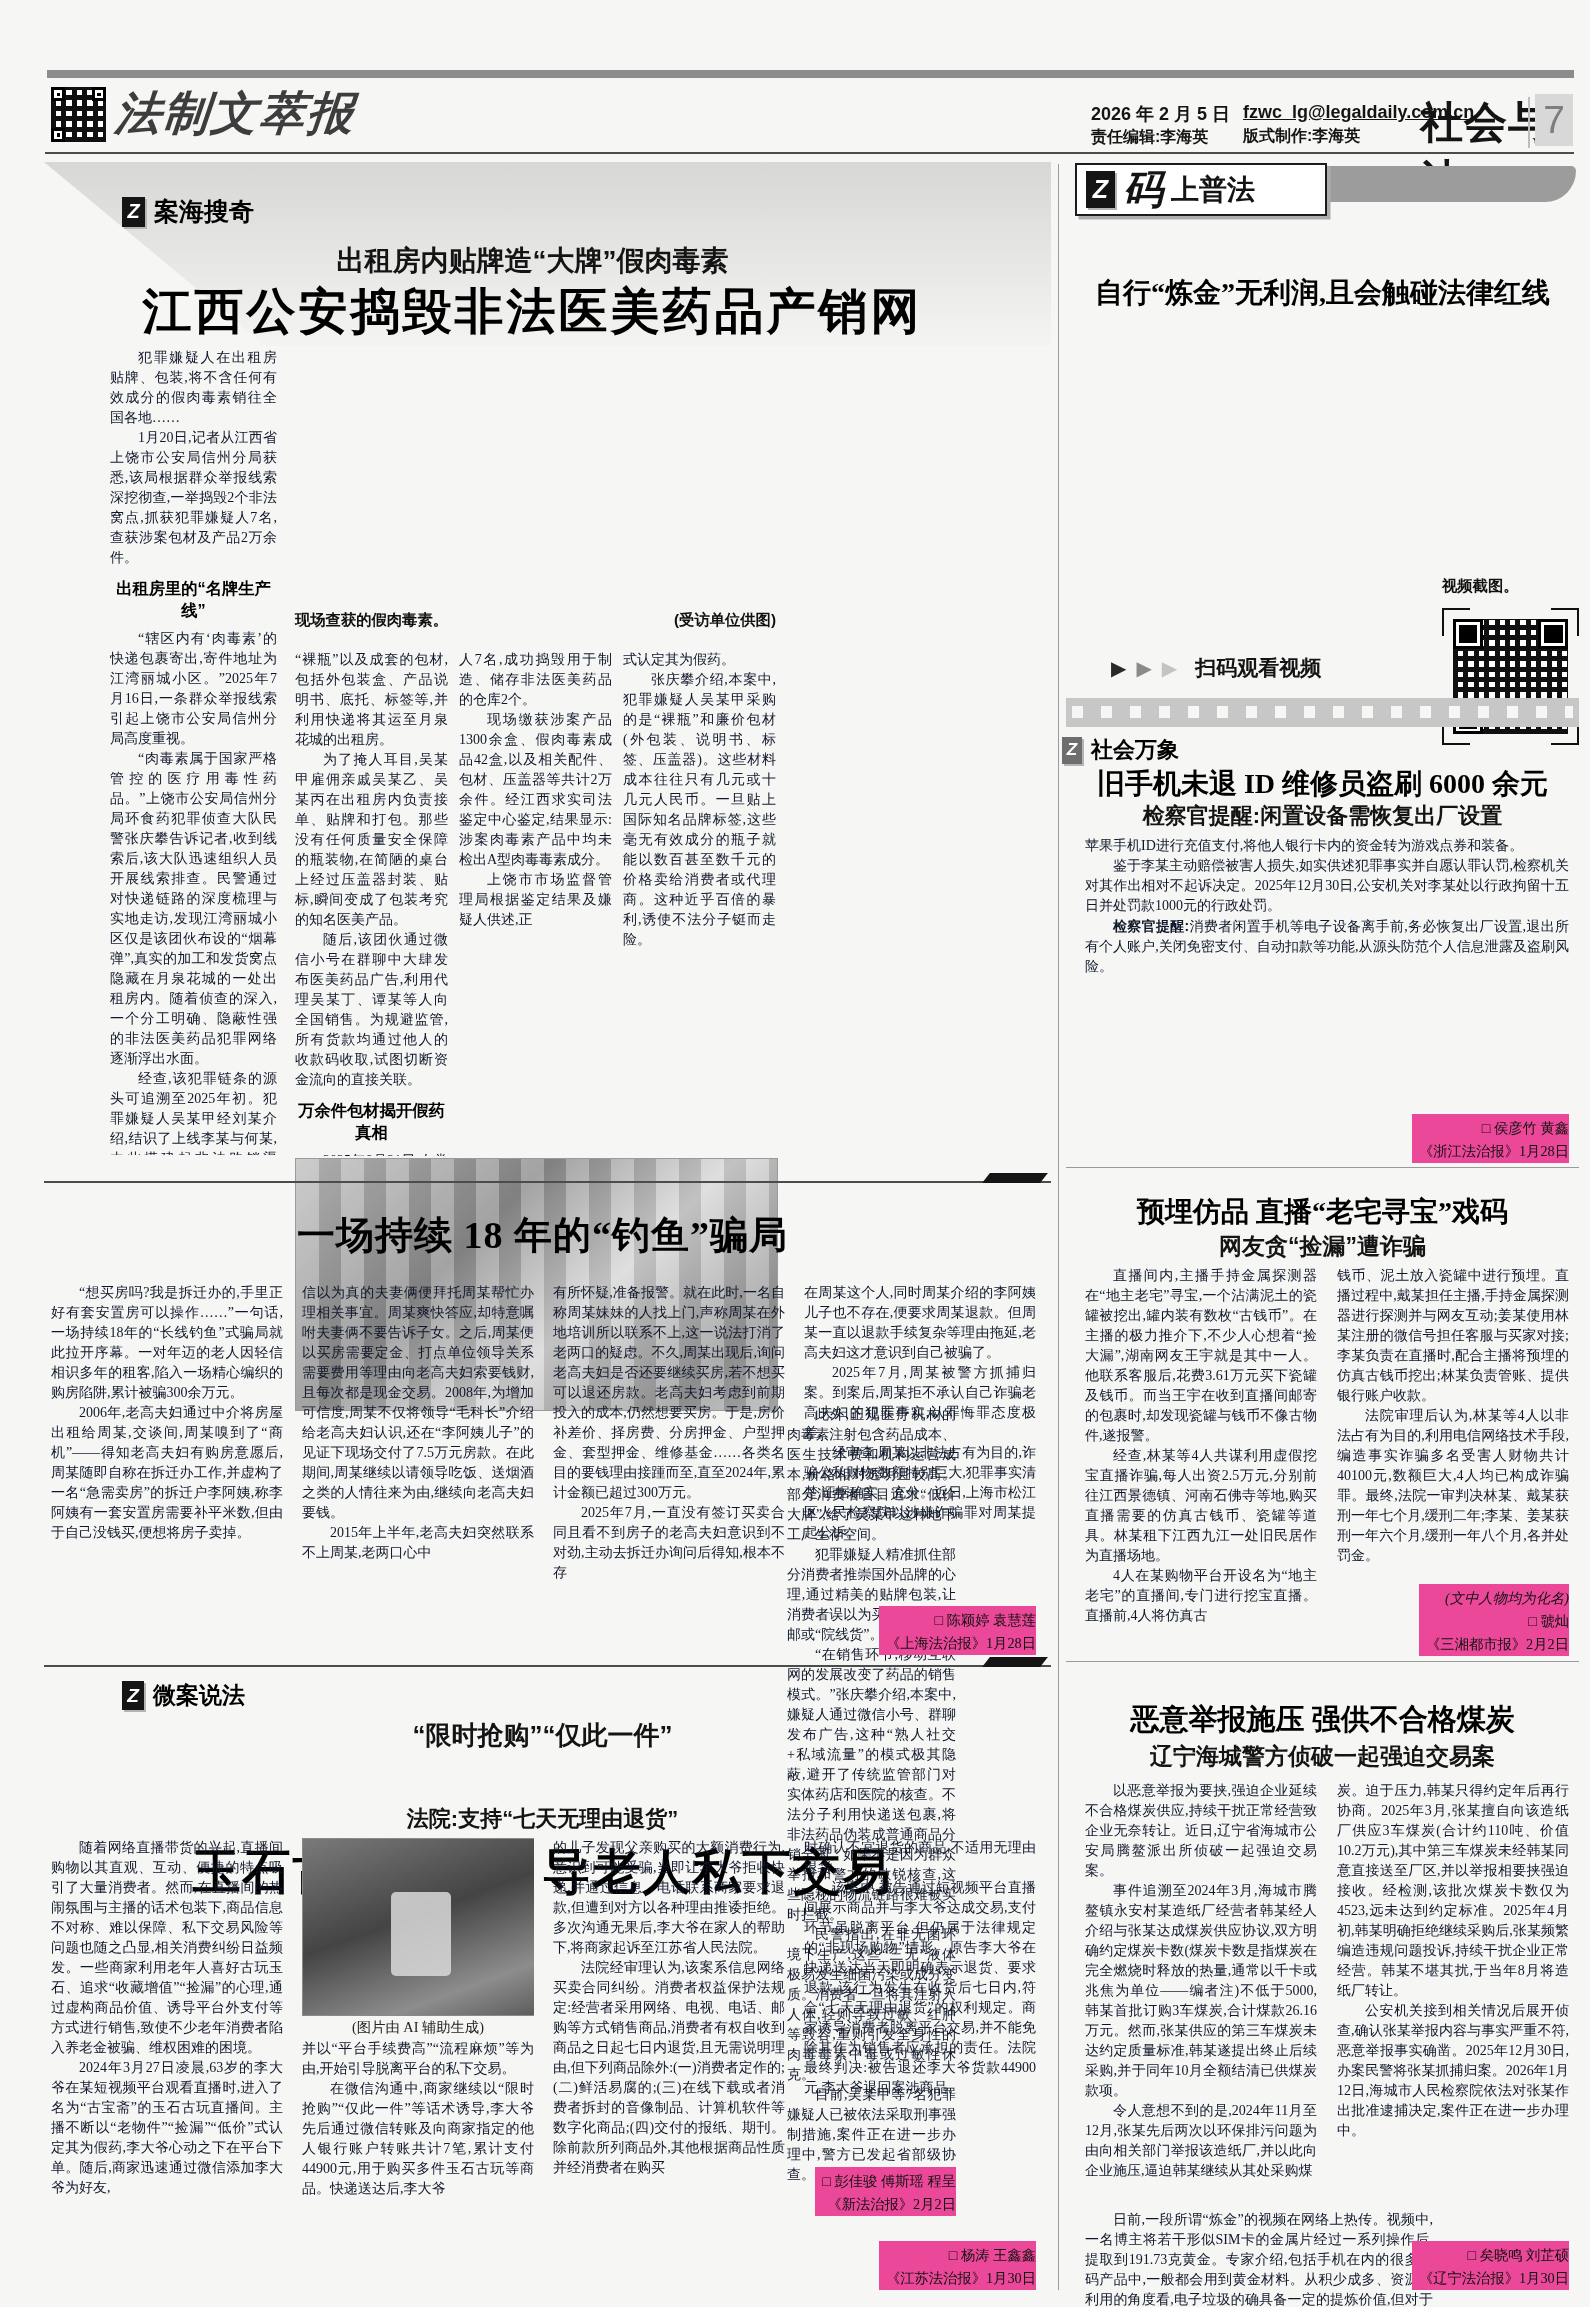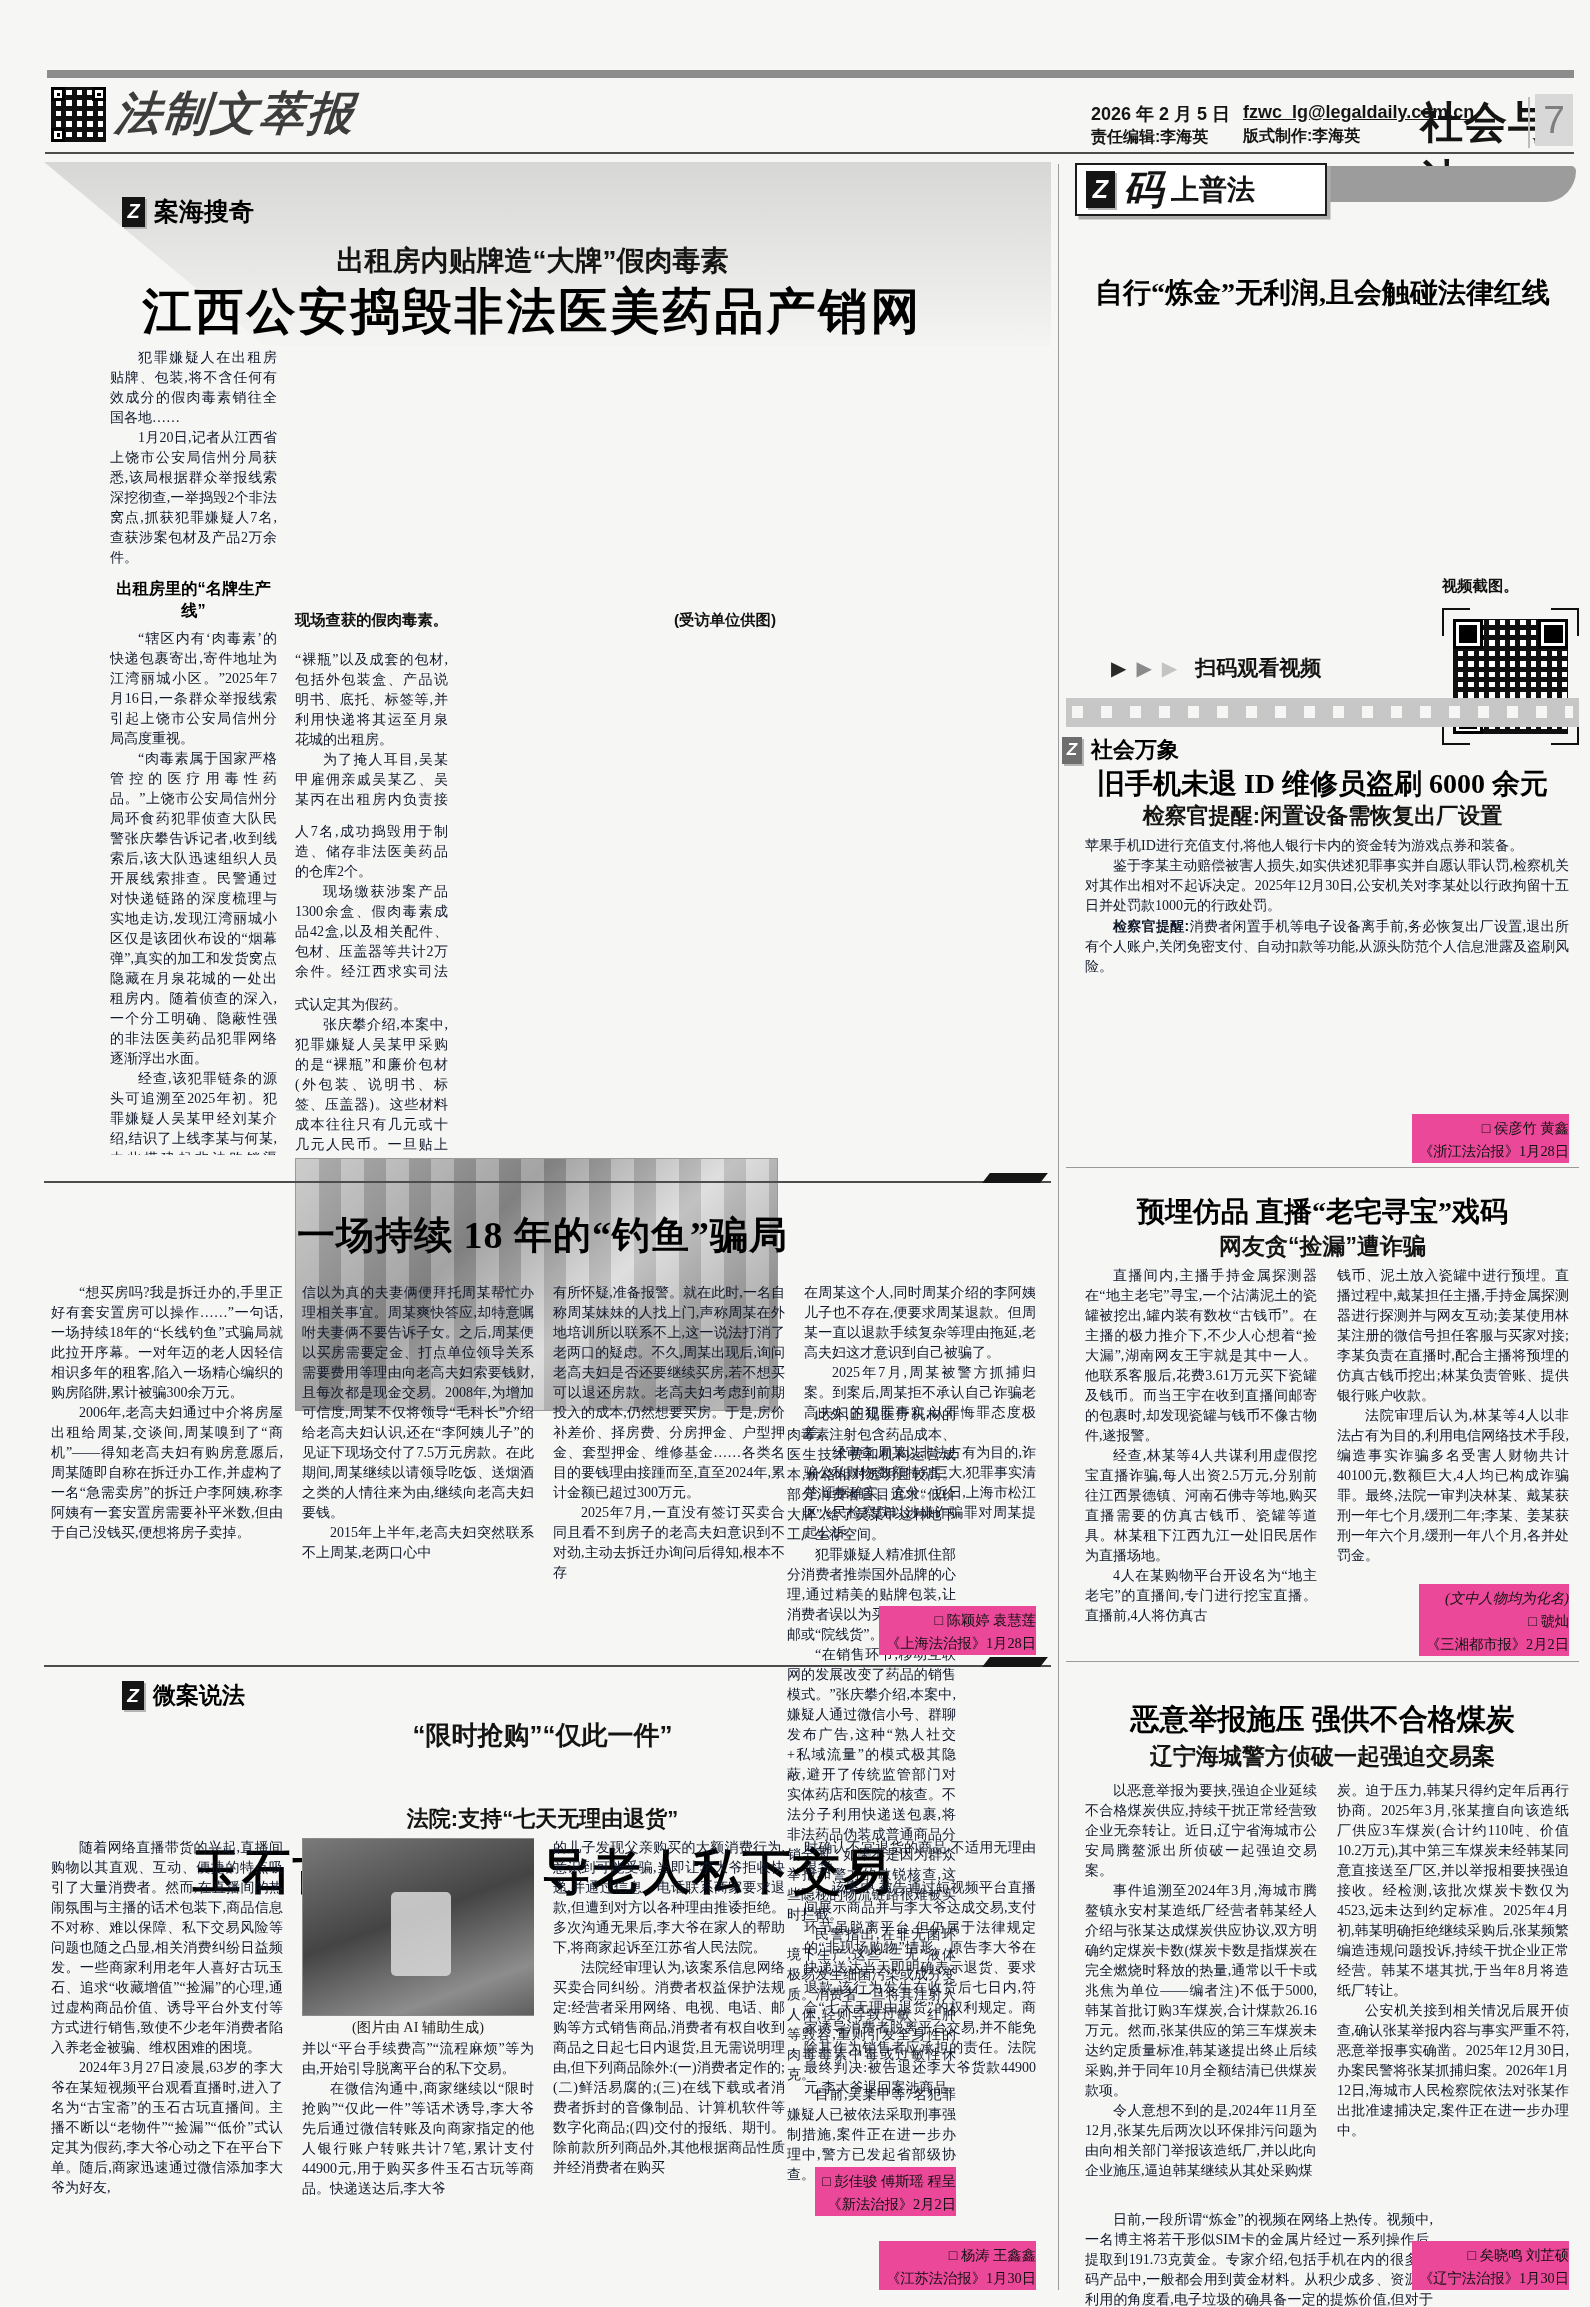--- a/index.html
+++ b/index.html
@@ -94,21 +94,21 @@
     <p class="bp">经查,该犯罪链条的源头可追溯至2025年初。犯罪嫌疑人吴某甲经刘某介绍,结识了上线李某与何某,由此搭建起非法购销渠道。</p>
 
   </div>
 
   <div class="abs photo" style="left:295px;top:351px;width:481px;height:251px;"></div>
   <div class="abs row" style="left:295px;top:610px;width:481px;justify-content:space-between;">
     <span class="caption">现场查获的假肉毒素。</span>
     <span class="caption">(受访单位供图)</span>
   </div>
 
-  <div class="abs row" style="left:295px;top:650px;width:481px;height:506px;gap:11px;flex-direction:column;">
+  <div class="abs row" style="left:295px;top:650px;width:481px;height:506px;gap:11px;">
     <div class="colbox" style="width:153px;height:100%;">
       <p class="bp cont">“裸瓶”以及成套的包材,包括外包装盒、产品说明书、底托、标签等,并利用快递将其运至月泉花城的出租房。</p>
       <p class="bp">为了掩人耳目,吴某甲雇佣亲戚吴某乙、吴某丙在出租房内负责接单、贴牌和打包。那些没有任何质量安全保障的瓶装物,在简陋的桌台上经过压盖器封装、贴标,瞬间变成了包装考究的知名医美产品。</p>
       <p class="bp">随后,该团伙通过微信小号在群聊中大肆发布医美药品广告,利用代理吴某丁、谭某等人向全国销售。为规避监管,所有货款均通过他人的收款码收取,试图切断资金流向的直接关联。</p>
       <h4 class="innersub">万余件包材揭开假药真相</h4>
       <p class="bp">2025年8月21日,在掌握确凿证据后,信州公安分局果断收网。此次行动共抓获犯罪嫌疑</p>
     </div>
     <div class="colbox" style="width:153px;height:100%;">
       <p class="bp cont">人7名,成功捣毁用于制造、储存非法医美药品的仓库2个。</p>
       <p class="bp">现场缴获涉案产品1300余盒、假肉毒素成品42盒,以及相关配件、包材、压盖器等共计2万余件。经江西求实司法鉴定中心鉴定,结果显示:涉案肉毒素产品中均未检出A型肉毒毒素成分。</p>

